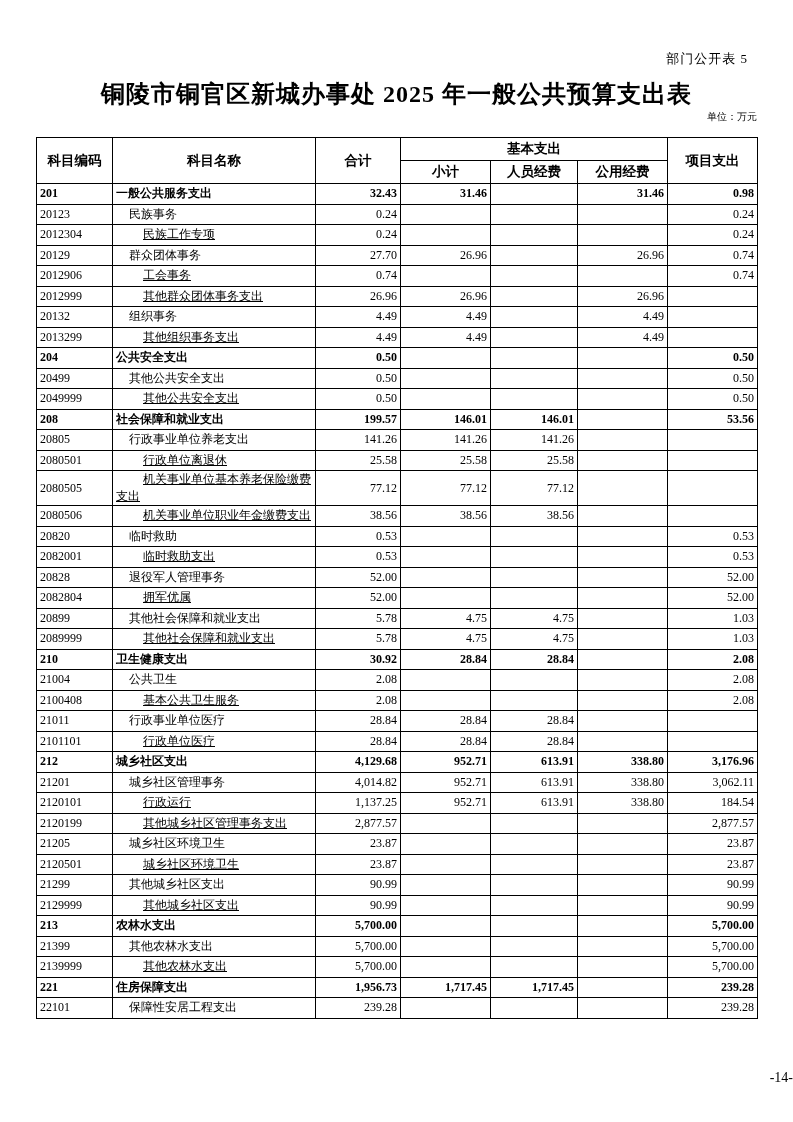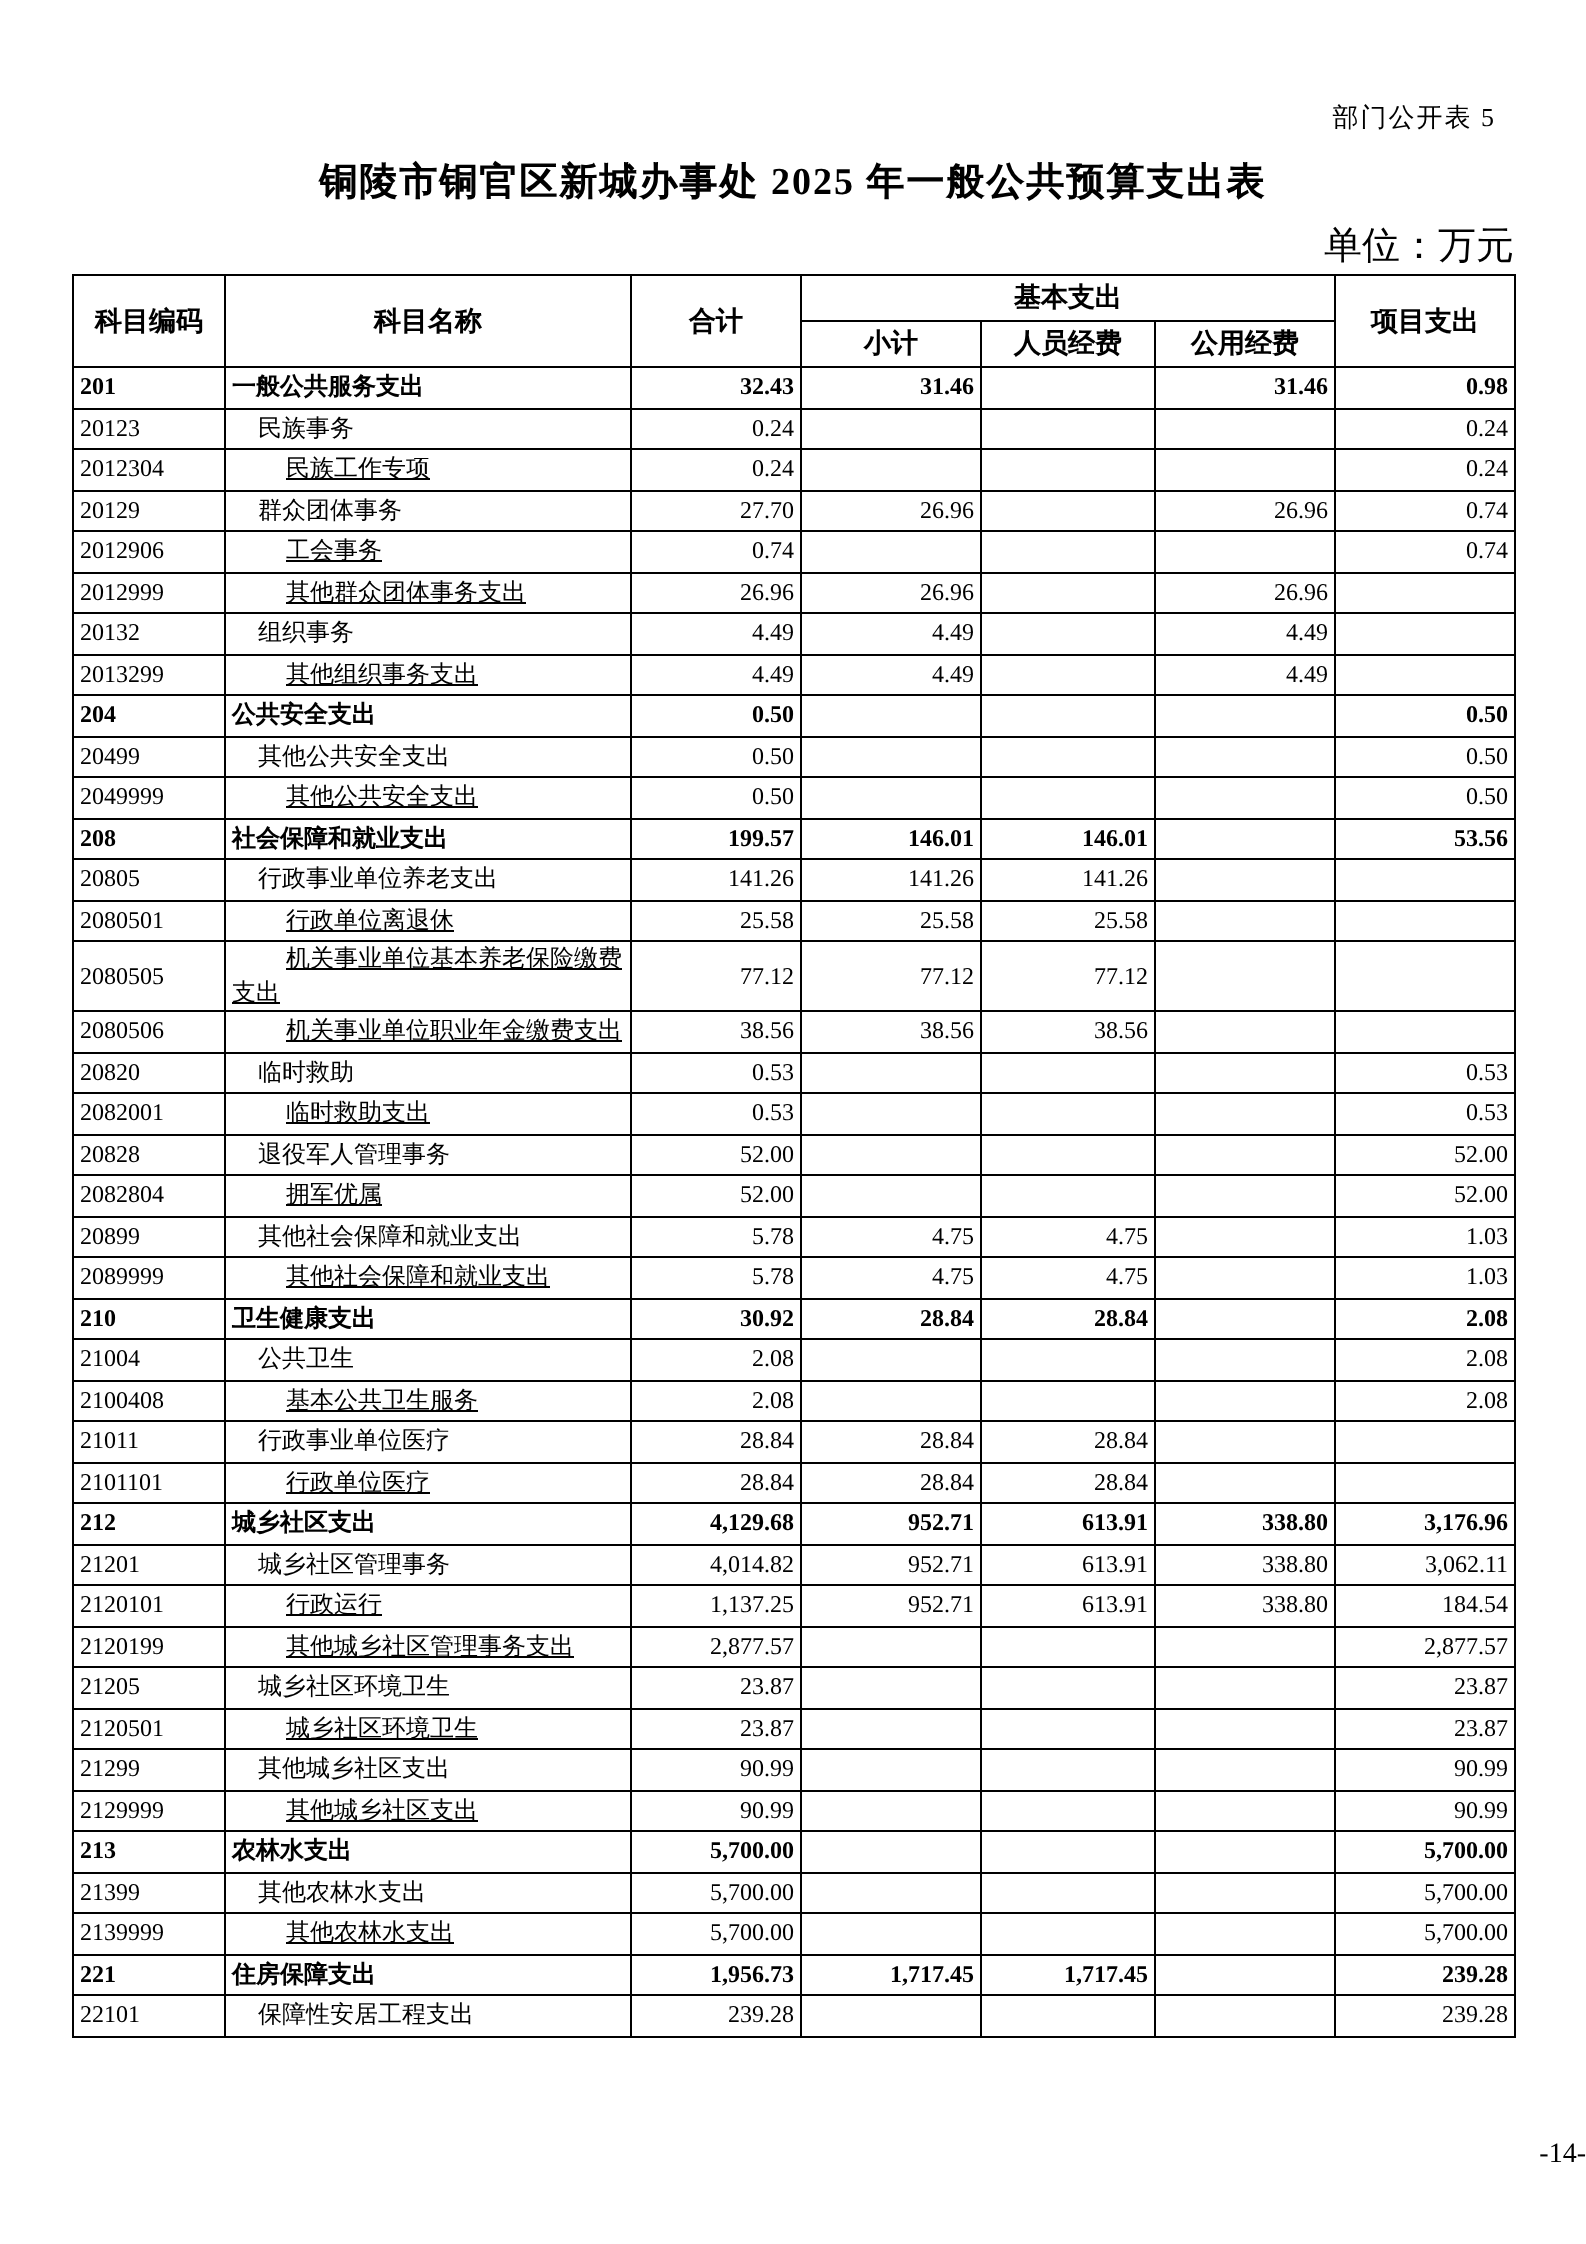--- a/index.html
+++ b/index.html
@@ -20,28 +20,28 @@
     position: absolute;
     top: 50px; right: 45px;
     font-size: 13px;
     letter-spacing: 1px;
   }
   .page-title {
     position: absolute;
     top: 78px; left: 0;
     width: 100%;
     text-align: center;
-    font-size: 19px;
+    font-size: 24px;
     font-weight: bold;
     letter-spacing: 1px;
   }
   .unit-note {
     position: absolute;
     top: 110px; right: 36px;
-    font-size: 19px;
+    font-size: 10px;
   }
   table.budget {
     position: absolute;
     top: 137px; left: 36px;
     width: 721px;
     border-collapse: collapse;
     table-layout: fixed;
   }
   table.budget th, table.budget td {
     border: 1px solid #000;

